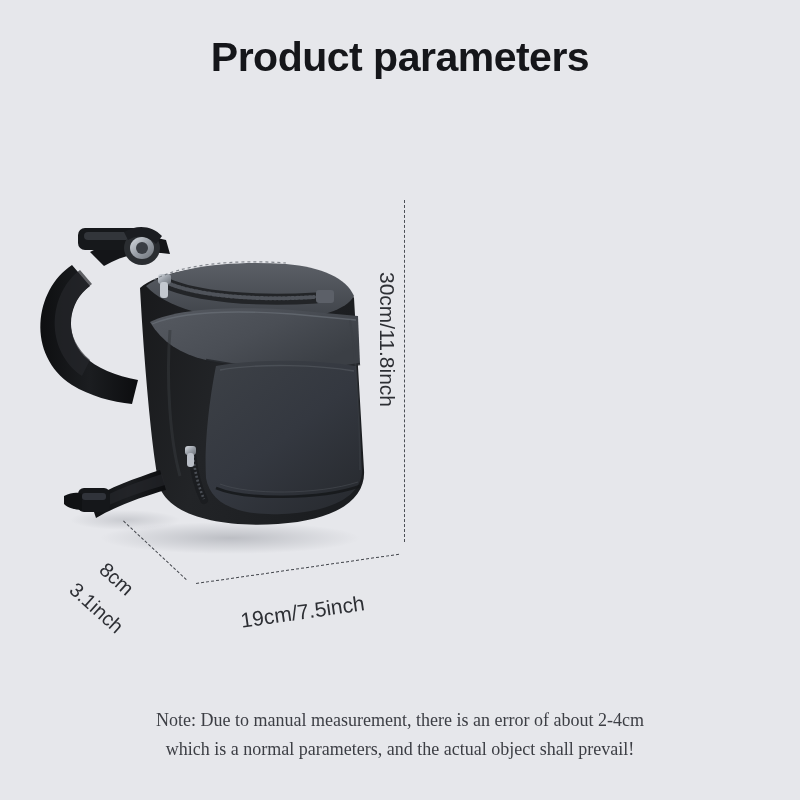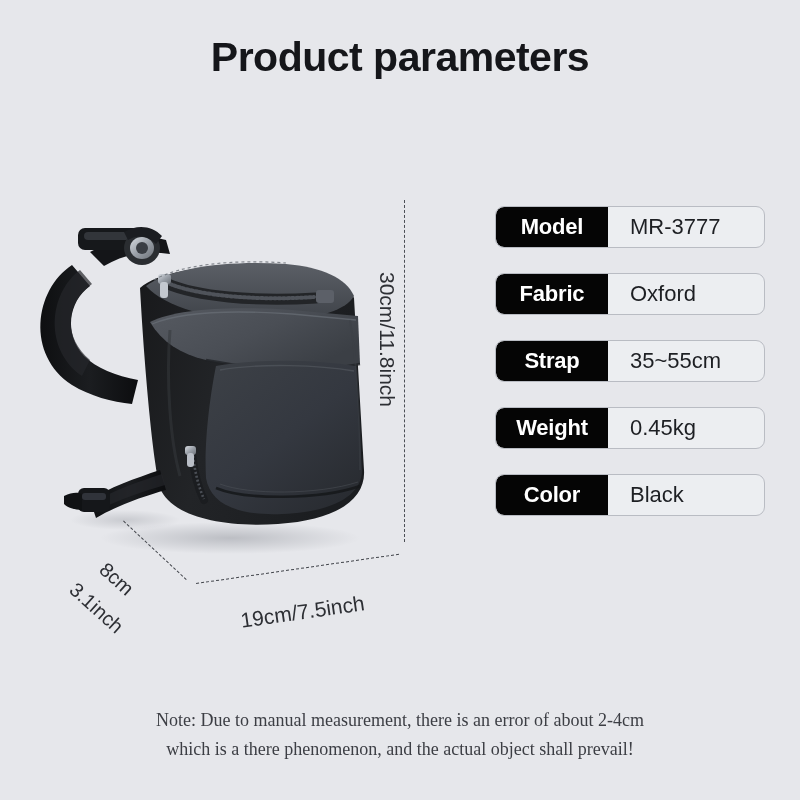--- a/index.html
+++ b/index.html
@@ -291,41 +291,19 @@
   <div class="dash-v"></div>
   <div class="dim-height">30cm/11.8inch</div>
 
   <div class="dash-width"></div>
   <div class="dim-width">19cm/7.5inch</div>
 
   <div class="dash-depth"></div>
   <div class="dim-depth-cm">8cm</div>
   <div class="dim-depth-in">3.1inch</div>
 
-  <div class="spec-table">
-    <div class="spec-row">
-      <div class="spec-key">Model</div>
-      <div class="spec-val">MR-3777</div>
-    </div>
-    <div class="spec-row">
-      <div class="spec-key">Fabric</div>
-      <div class="spec-val">Oxford</div>
-    </div>
-    <div class="spec-row">
-      <div class="spec-key">Strap</div>
-      <div class="spec-val">35~55cm</div>
-    </div>
-    <div class="spec-row">
-      <div class="spec-key">Weight</div>
-      <div class="spec-val">0.45kg</div>
-    </div>
-    <div class="spec-row">
-      <div class="spec-key">Color</div>
-      <div class="spec-val">Black</div>
-    </div>
-  </div>
 
   <div class="note">
     <span class="note-line">Note: Due to manual measurement, there is an error of about 2-4cm</span>
-    <span class="note-line">which is a there phenomenon, and the actual object shall prevail!</span>
+    <span class="note-line">which is a normal parameters, and the actual object shall prevail!</span>
   </div>
 
 </div>
 
 </body></html>

